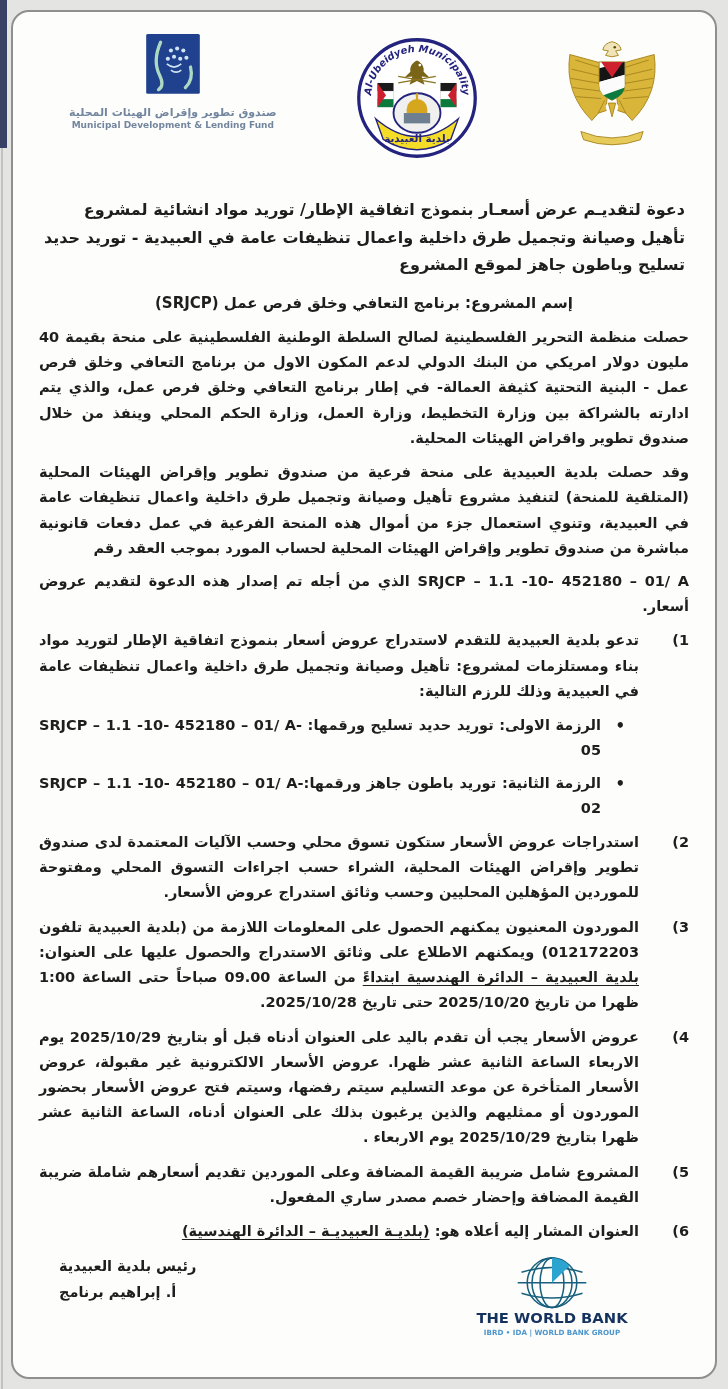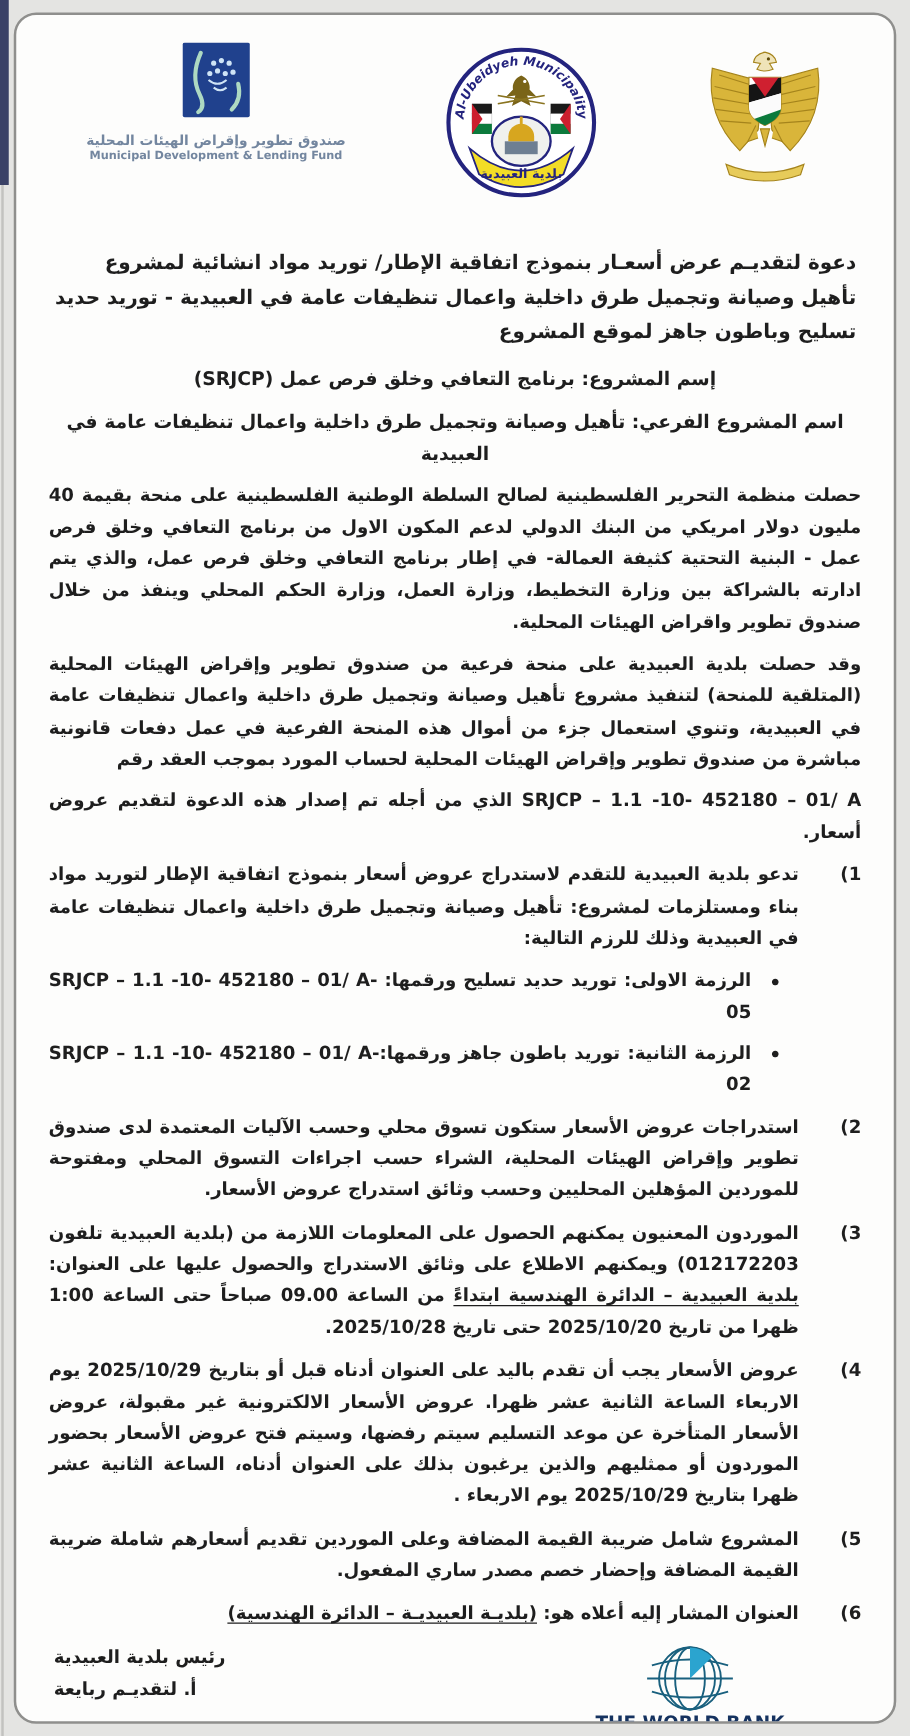--- a/index.html
+++ b/index.html
@@ -53,21 +53,21 @@
   .item{display:flex;margin-top:9px;font-size:14.5px;line-height:1.74;}
   .item .num{flex:0 0 50px;}
   .item .content{flex:1;text-align:justify;}
   .packages{padding:2px 14px 0 0;}
   .pkg{display:flex;margin-top:7px;}
   .pkg .dot{flex:0 0 24px;font-size:15px;}
   .pkg .pkg-text{flex:1;}
   .u{text-decoration:underline;text-underline-offset:3px;}
   
   .footer{position:relative;height:118px;margin-top:10px;}
-  .signature{position:absolute;left:4px;top:0;font-size:14.5px;line-height:1.75;text-align:left;}
+  .signature{position:absolute;left:20px;top:0;font-size:14.5px;line-height:1.75;text-align:left;}
   .wb-logo{position:absolute;left:432px;top:0;}
   svg text{font-family:"DejaVu Sans",sans-serif;}
 </style>
 </head>
 <body>
 
 <div class="edge-line"></div>
 <div class="scan-strip"></div>
 
 <div class="sheet">
@@ -158,21 +158,20 @@
           <path d="M26 106 q34 14 68 0 l-3 9 q-31 11 -62 0 z" fill="#e7cb5a" stroke="#a5841c"></path>
         </svg>
       </span>
     </div>
   </div>
 
   <h1 class="doc-title" style="font-weight:bold;">دعوة لتقديـم عرض أسعـار بنموذج اتفاقية الإطار/ توريد مواد انشائية لمشروع تأهيل وصيانة وتجميل طرق داخلية واعمال تنظيفات عامة في العبيدية - توريد حديد تسليح وباطون جاهز لموقع المشروع</h1>
 
   <div class="project-line">إسم المشروع: برنامج التعافي وخلق فرص عمل (SRJCP)</div>
 
-  <div class="subproject-line">اسم المشروع الفرعي: تأهيل وصيانة وتجميل طرق داخلية واعمال تنظيفات عامة في العبيدية</div>
 
   <p class="para">حصلت منظمة التحرير الفلسطينية لصالح السلطة الوطنية الفلسطينية على منحة بقيمة 40 مليون دولار امريكي من البنك الدولي لدعم المكون الاول من برنامج التعافي وخلق فرص عمل - البنية التحتية كثيفة العمالة- في إطار برنامج التعافي وخلق فرص عمل، والذي يتم ادارته بالشراكة بين وزارة التخطيط، وزارة العمل، وزارة الحكم المحلي وينفذ من خلال صندوق تطوير واقراض الهيئات المحلية.</p>
 
   <p class="para">وقد حصلت بلدية العبيدية على منحة فرعية من صندوق تطوير وإقراض الهيئات المحلية (المتلقية للمنحة) لتنفيذ مشروع تأهيل وصيانة وتجميل طرق داخلية واعمال تنظيفات عامة في العبيدية، وتنوي استعمال جزء من أموال هذه المنحة الفرعية في عمل دفعات قانونية مباشرة من صندوق تطوير وإقراض الهيئات المحلية لحساب المورد بموجب العقد رقم</p>
 
   <p class="para contract-para">SRJCP – 1.1 -10- 452180 – 01/ A الذي من أجله تم إصدار هذه الدعوة لتقديم عروض أسعار.</p>
 
   <div class="item">
     <span class="num"><span dir="ltr">(1</span></span>
     <div class="content">
@@ -215,21 +214,21 @@
   <div class="item">
     <span class="num"><span dir="ltr">(6</span></span>
     <div class="content">
       <span>العنوان المشار إليه أعلاه هو: </span><span class="u">(بلديـة العبيديـة – الدائرة الهندسية)</span>
     </div>
   </div>
 
   <div class="footer">
     <div class="signature">
       <div>رئيس بلدية العبيدية</div>
-      <div>أ. لتقديـم ربايعة</div>
+      <div>أ. إبراهيم برنامج</div>
     </div>
 
     <span class="wb-logo">
       <svg viewBox="0 0 170 94" width="162" height="90" aria-hidden="true">
         <g fill="none" stroke="#19607e" stroke-width="1.6">
           <circle cx="85" cy="30" r="26"></circle>
           <ellipse cx="85" cy="30" rx="12.5" ry="26"></ellipse>
           <ellipse cx="85" cy="30" rx="21" ry="26"></ellipse>
           <path d="M53 19 q32 -10 64 0 M49 30 h72 M53 41 q32 10 64 0"></path>
         </g>

